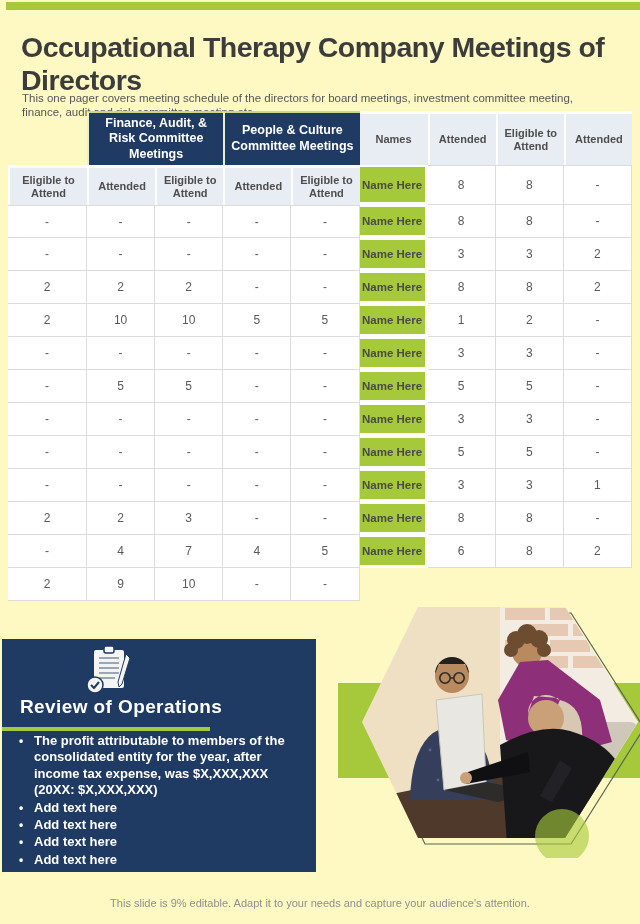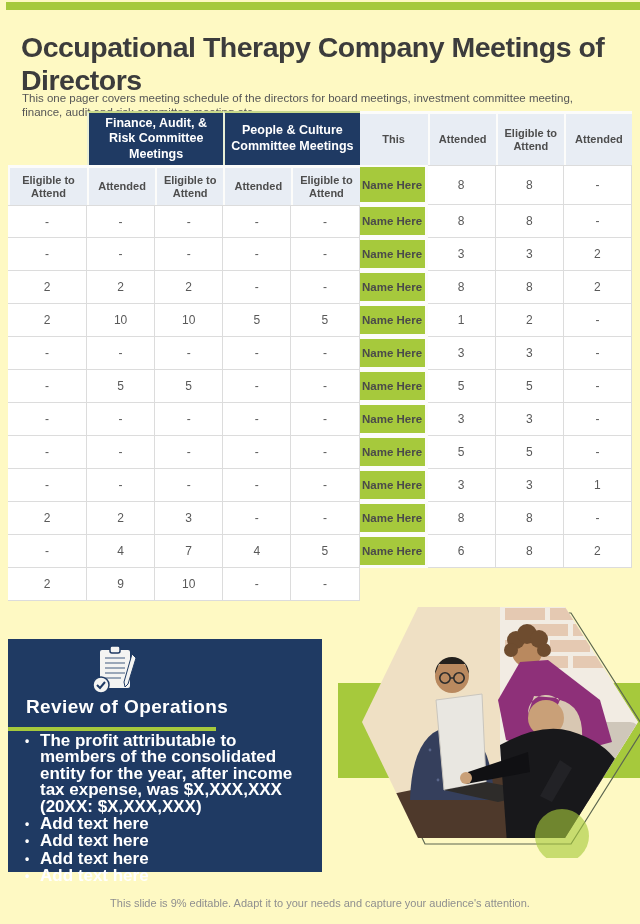--- a/index.html
+++ b/index.html
@@ -25,27 +25,27 @@
   .sub.ssep{border-left:2px solid #fcfcfa;}
   .ncell{font-size:11.5px;font-weight:bold;color:#4a4a4a;display:flex;align-items:center;
          justify-content:center;border-bottom:3px solid #fcfcfa;border-right:3px solid #fcfcfa;
          border-top:2px solid #fcfcfa;box-sizing:border-box;text-align:right;}
   .dcell{background:#fff;color:#595959;font-size:12px;display:flex;align-items:center;
          justify-content:center;border-bottom:1px solid #dcdcdc;border-right:1px solid #dcdcdc;
          box-sizing:border-box;}
   .dcell.rt{border-top:1px solid #dcdcdc;}
 
   
-  .review{position:absolute;left:8px;top:639px;width:314px;height:233px;box-sizing:border-box;}
+  .review{position:absolute;left:2px;top:639px;width:314px;height:233px;box-sizing:border-box;}
   .review .icon{position:absolute;left:80px;top:5px;}
   .review h2{position:absolute;left:18px;top:57px;margin:0;color:#fff;font-size:19px;
              font-weight:bold;letter-spacing:0.4px;}
   .review .uline{position:absolute;left:0;top:88px;width:208px;height:4px;}
   .review ul{position:absolute;left:12px;top:94px;width:288px;margin:0;padding:0;list-style:none;}
-  .review li{position:relative;color:#fff;font-size:17px;font-weight:600;line-height:16.4px;
+  .review li{position:relative;color:#fff;font-size:13px;font-weight:600;line-height:16.4px;
              padding-left:20px;margin-bottom:1px;}
   .review li::before{content:"•";position:absolute;left:5px;top:0;font-size:12px;}
 
   
   .band{position:absolute;left:338px;top:683px;width:302px;height:95px;}
   .hexwrap{position:absolute;left:350px;top:598px;width:290px;height:260px;}
   .footer{position:absolute;left:0;top:897px;width:640px;text-align:center;
           font-size:11px;color:#8f8f8f;}
 </style>
 </head>
@@ -56,21 +56,21 @@
   <div class="topbar" style="background:#a6c93c;"></div>
 
   <h1 class="title">Occupational Therapy Company Meetings of Directors</h1>
   <p class="subtitle">This one pager covers meeting schedule of the directors for board meetings, investment committee meeting, finance, audit and risk committee meeting etc.</p>
 
   <div class="tbl">
     <div class="spacer"></div>
     <div class="grp gsep" style="background:#1f3a63;">Finance, Audit, &amp; Risk Committee Meetings</div>
     <div class="grp gsep" style="background:#1f3a63;">People &amp; Culture Committee Meetings</div>
 
-    <div class="sub">This</div>
+    <div class="sub">Names</div>
     <div class="sub ssep">Attended</div>
     <div class="sub ssep">Eligible to Attend</div>
     <div class="sub ssep">Attended</div>
     <div class="sub ssep">Eligible to Attend</div>
     <div class="sub ssep">Attended</div>
     <div class="sub ssep">Eligible to Attend</div>
     <div class="sub ssep">Attended</div>
     <div class="sub ssep">Eligible to Attend</div>
 
   <div class="ncell" style="background: rgb(166, 201, 60);">Name Here</div>

